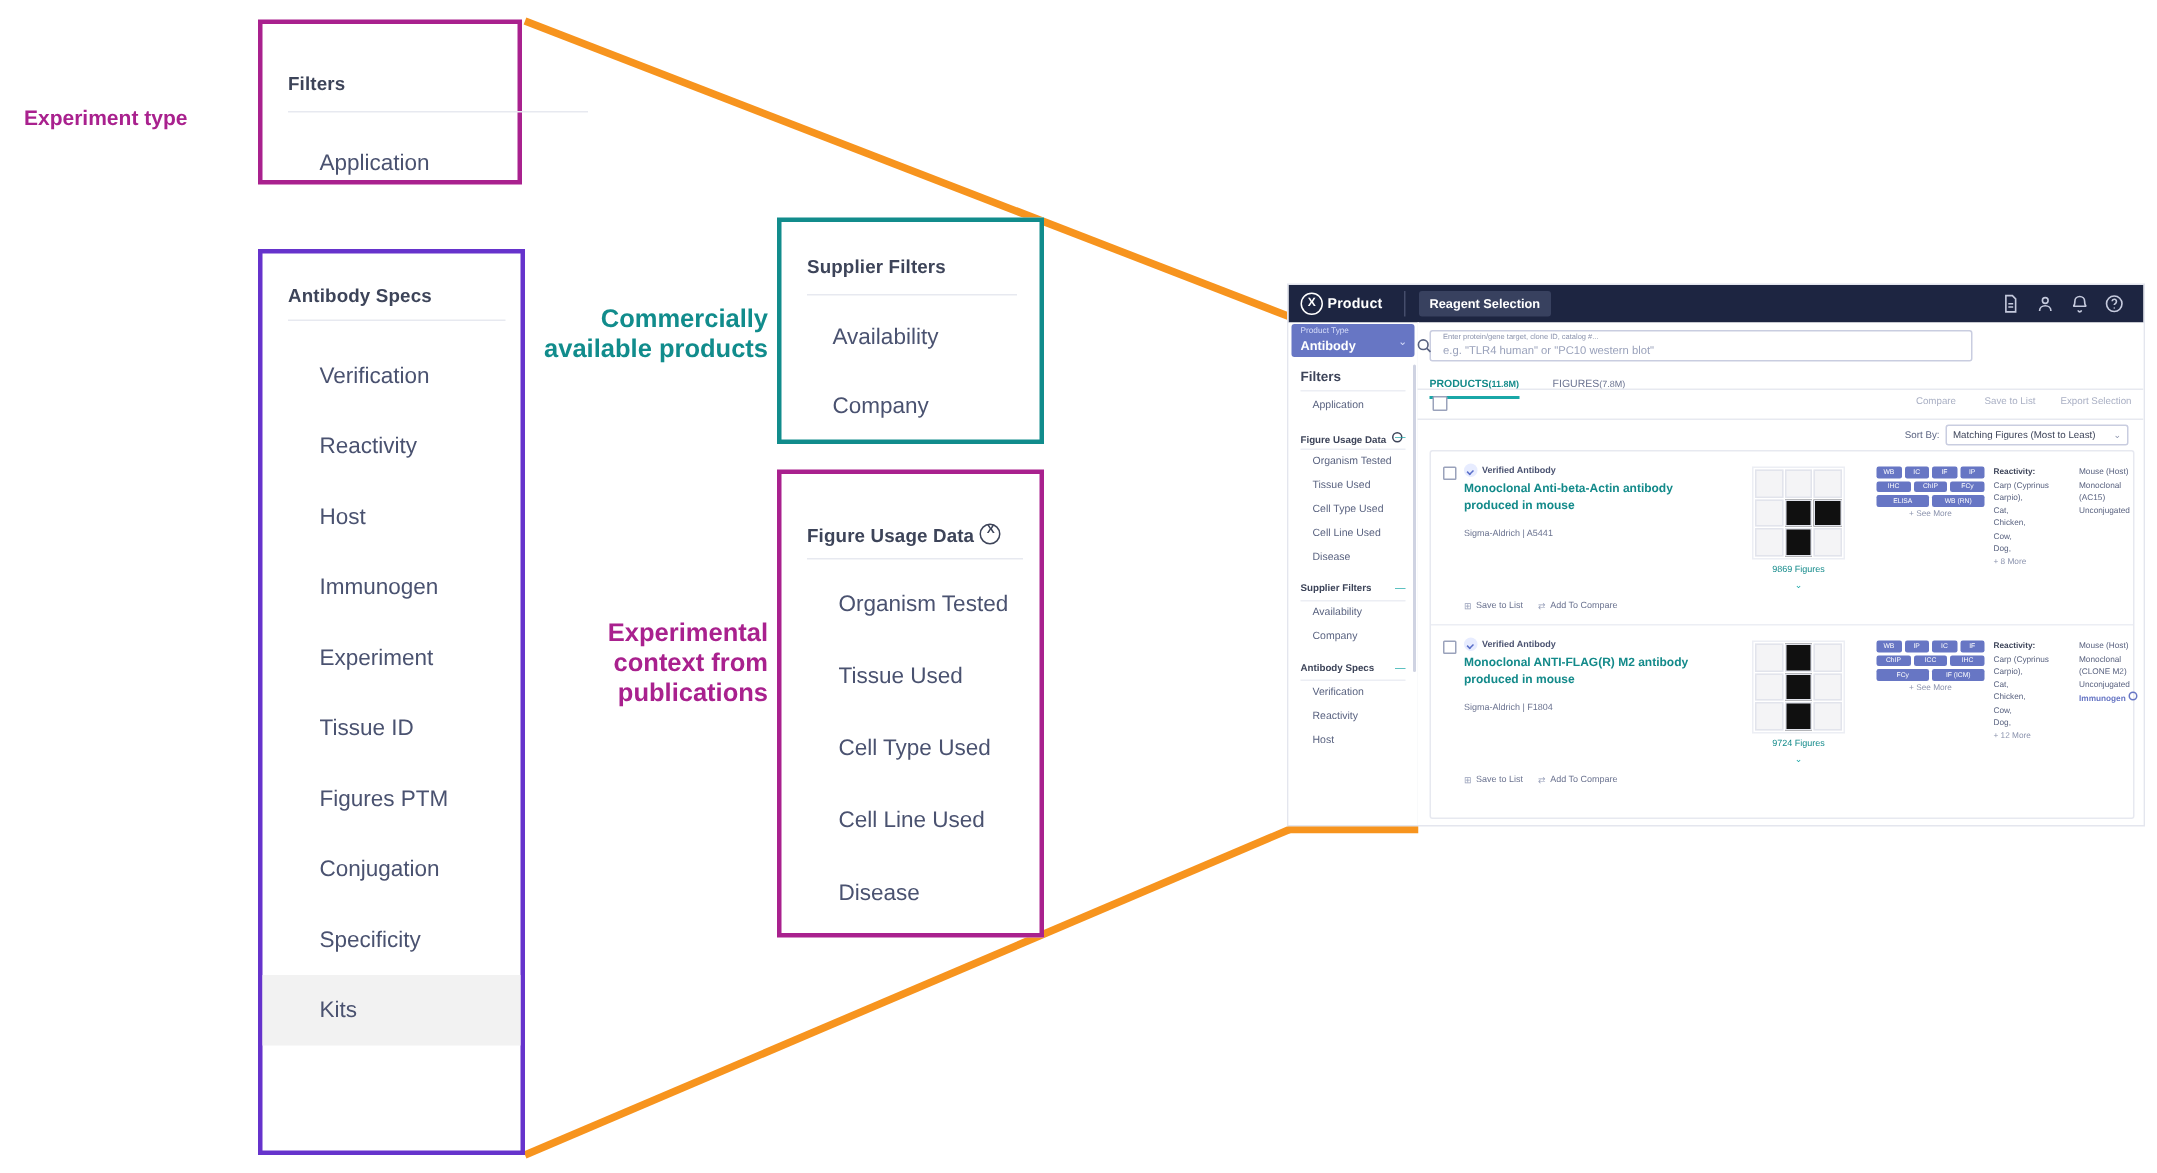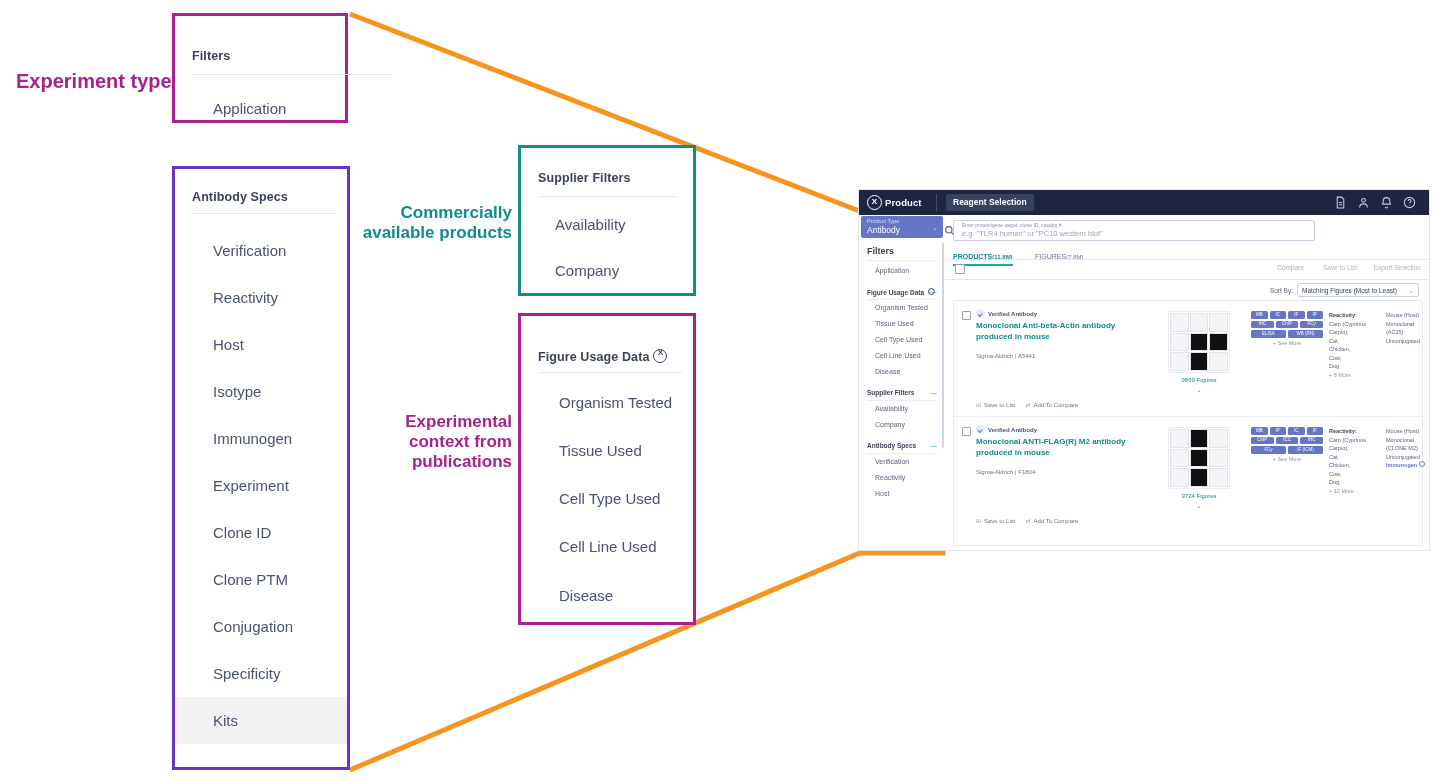--- a/index.html
+++ b/index.html
@@ -10,21 +10,21 @@
     color:#3d4459;
   }
   .stage{position:absolute;left:0;top:0;width:1438px;height:782px;}
 
   
   .callout{position:absolute;font-weight:bold;line-height:1.18;}
   .c-magenta{color:#A9218E;}
   .c-teal{color:#118C8C;}
   .c-violet{color:#6633CC;}
 
-  #lbl-experiment-type{left:16px;top:70px;width:160px;font-size:20px;}
+  #lbl-experiment-type{left:16px;top:70px;width:160px;font-size:14px;}
   #lbl-vendor-specs{left:6px;top:363px;width:165px;font-size:17px;text-align:left;}
   #lbl-commercial{left:360px;top:203px;width:152px;font-size:17px;text-align:right;}
   #lbl-experimental{left:356px;top:412px;width:156px;font-size:17px;text-align:right;}
 
   
   .panel{position:absolute;background:#ffffff;box-sizing:border-box;}
   .panel .ptitle{
     font-size:12.5px;font-weight:bold;color:#3d4459;letter-spacing:.1px;
   }
   .panel .pdiv{height:1px;background:#e7e9f0;}
@@ -116,21 +116,21 @@
   
   #app-sidebar{
     position:absolute;left:0;top:25px;width:86px;height:335px;background:#ffffff;
     border-right:1px solid #e7e9f0;
   }
   #product-type{
     position:absolute;left:2px;top:1px;width:82px;height:22px;background:#6776c4;
     border-radius:2px;color:#ffffff;
   }
   #pt-label{position:absolute;left:6px;top:2px;font-size:5.5px;color:#d7ddfa;}
-  #pt-value{position:absolute;left:6px;top:9px;font-size:8.5px;font-weight:normal;color:#ffffff;}
+  #pt-value{position:absolute;left:6px;top:9px;font-size:8.5px;font-weight:bold;color:#ffffff;}
   #pt-caret{position:absolute;right:5px;top:8px;font-size:7px;color:#d7ddfa;}
   #sb-scroll{
     position:absolute;right:1px;top:28px;width:2px;height:205px;background:#cfd3e2;border-radius:1px;
   }
   #sb-filters{position:absolute;left:8px;top:31px;font-size:9px;font-weight:bold;color:#3d4459;}
   #sb-fdiv{position:absolute;left:8px;top:45px;width:70px;height:1px;background:#eceef4;}
   .sb-item{
     position:absolute;left:16px;font-size:7px;color:#5a6380;white-space:nowrap;
   }
   .sb-group{
@@ -266,25 +266,24 @@
     <div class="pitem">Application</div>
   </div>
 
   <div class="panel" id="panel-antibody-specs">
     <div class="ptitle">Antibody Specs</div>
     <div class="pdiv"></div>
     <div class="speclist">
       <span class="pitem">Verification</span>
       <span class="pitem">Reactivity</span>
       <span class="pitem">Host</span>
-      <span class="pitem">Isotype</span>
       <span class="pitem">Immunogen</span>
       <span class="pitem">Experiment</span>
-      <span class="pitem">Clone ID</span>
-      <span class="pitem">Clone PTM</span>
+      <span class="pitem">Tissue ID</span>
+      <span class="pitem">Figures PTM</span>
       <span class="pitem">Conjugation</span>
       <span class="pitem">Specificity</span>
       <span class="pitem hl">Kits</span>
     </div>
   </div>
 
   <div class="panel" id="panel-supplier">
     <div class="ptitle">Supplier Filters</div>
     <div class="pdiv"></div>
     <div class="pitem i0">Availability</div>

